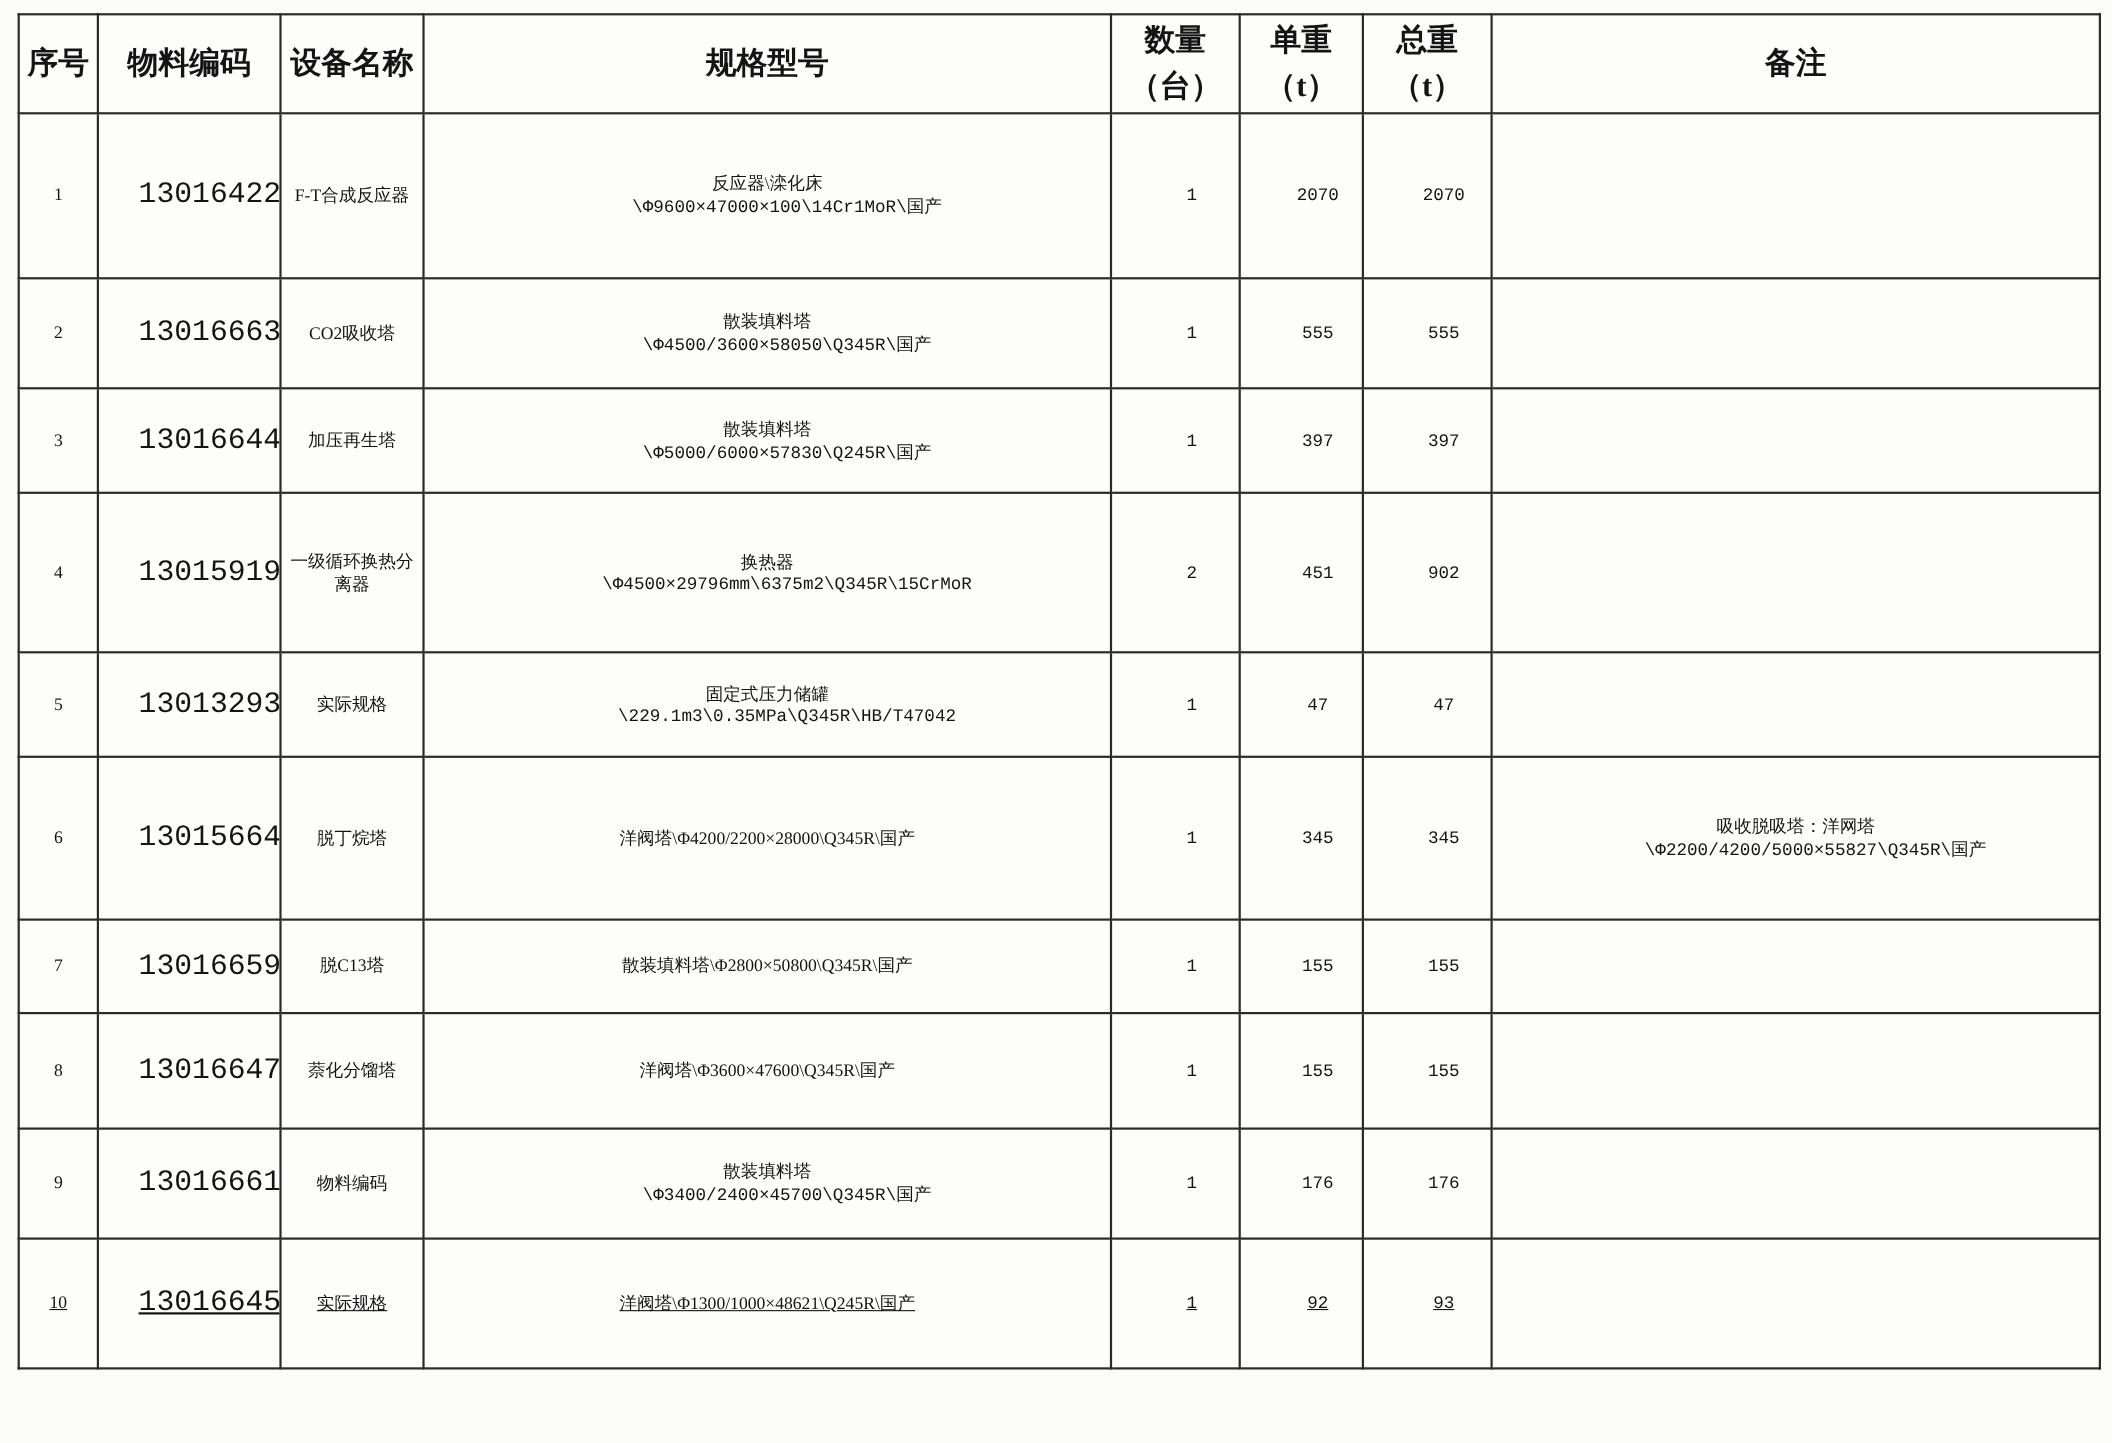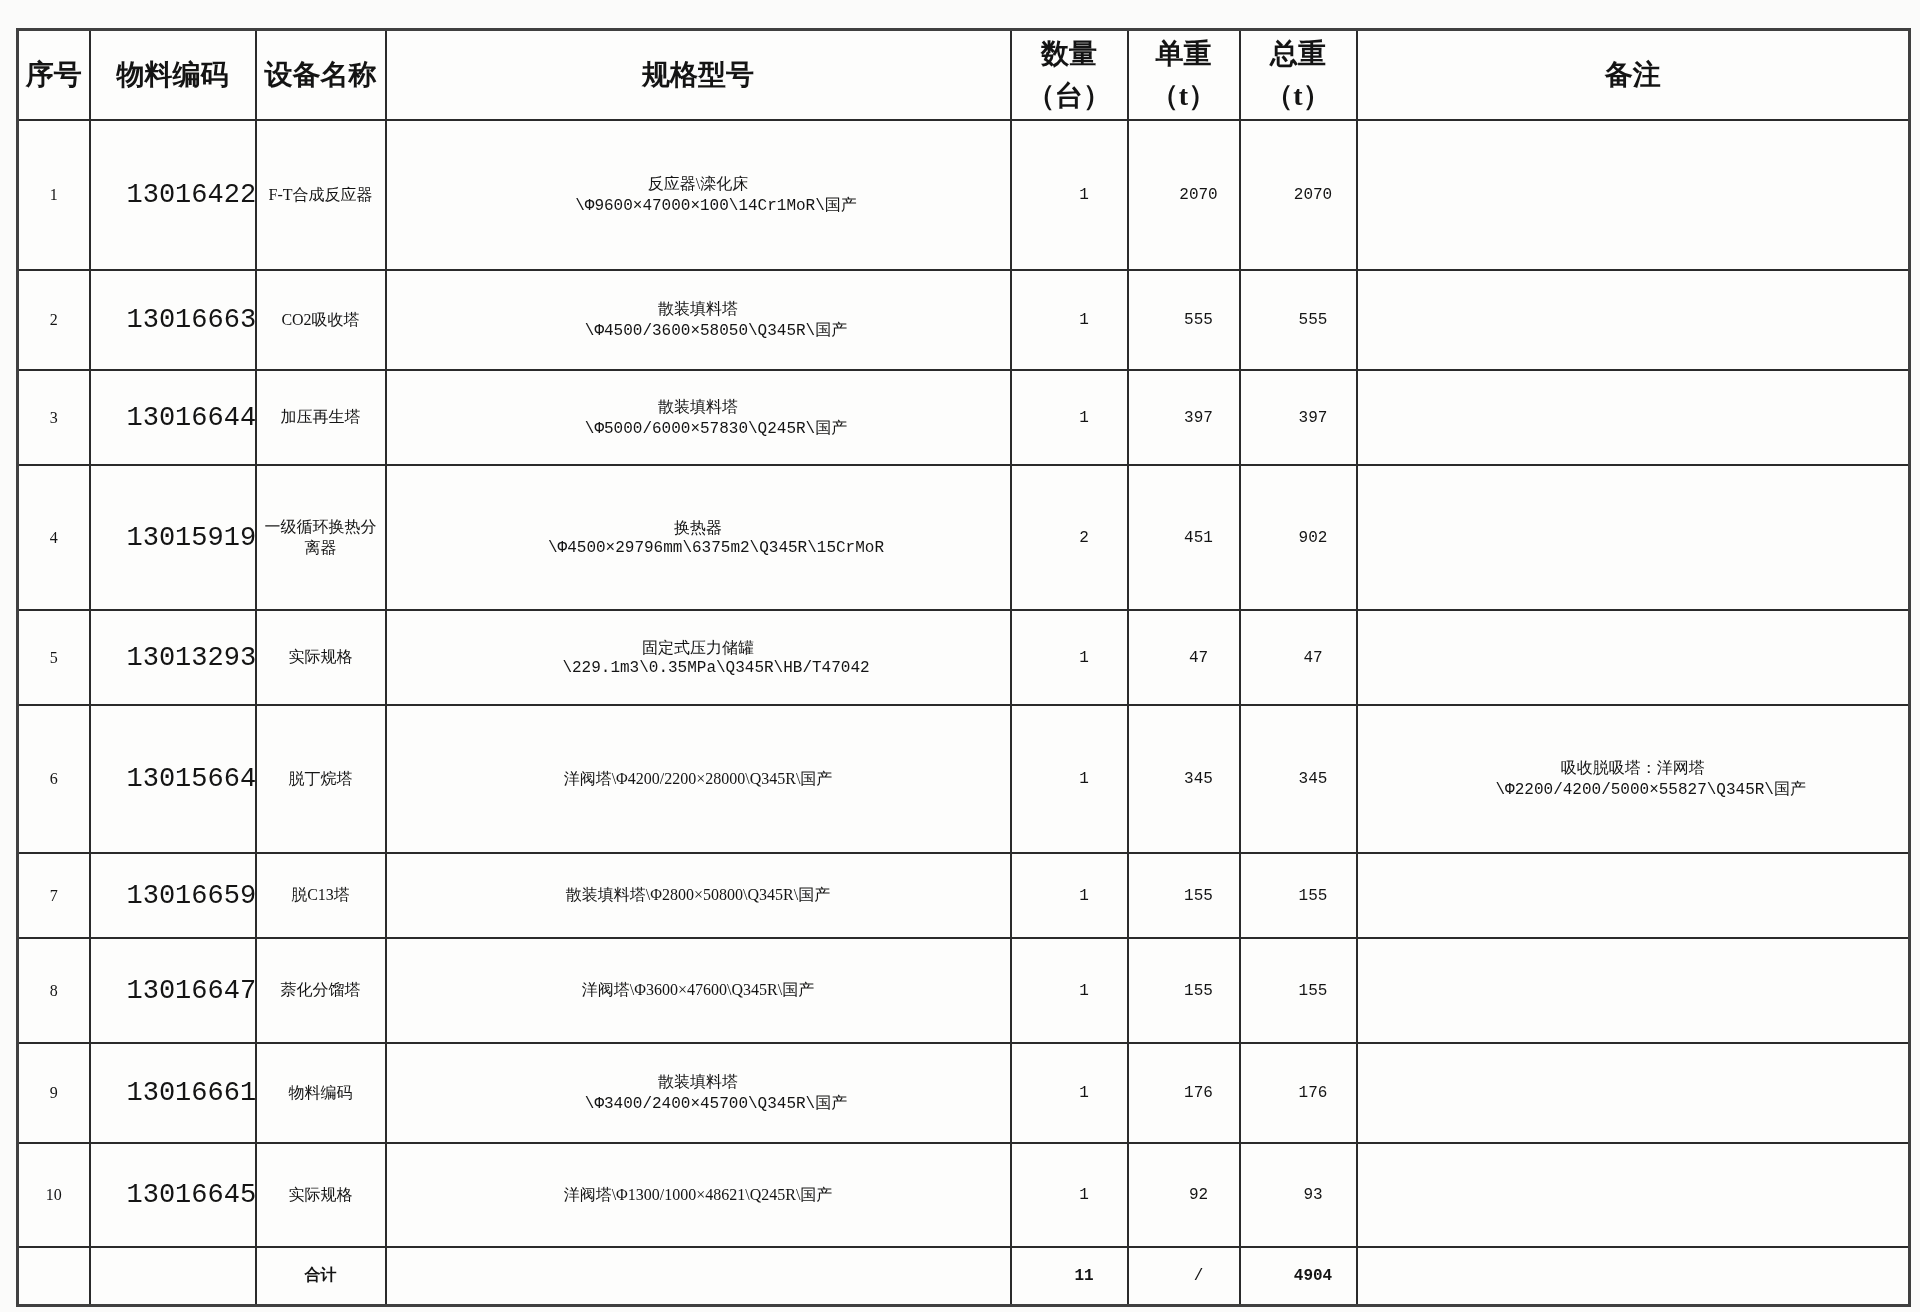--- a/index.html
+++ b/index.html
@@ -2,40 +2,40 @@
 <html><head>
 <meta charset="utf-8">
 <style>
   html,body{margin:0;padding:0;background:#fbfbfa;}
   body{width:1920px;height:1312px;overflow:hidden;
        font-family:"Liberation Serif","DejaVu Serif",serif;color:#141414;}
   .tbl-wrap{padding:12px 12px 0 16px;}
   table{border-collapse:collapse;table-layout:fixed;width:1892px;background:#fdfdfc;}
   td,th{border:2px solid #2b2b2b;vertical-align:middle;text-align:center;
         padding:2px 6px;overflow:hidden;}
-  table{border:3px solid #404040;margin-top:16px;}
+  table{border:1px solid #404040;}
   thead td{font-weight:bold;font-size:28px;line-height:1.45;}
   .c-no{width:72px;font-size:27px;}
   .c-code{width:166px;}
   .c-name{width:130px;font-size:27px;line-height:1.55;word-break:break-all;padding:2px 12px;}
   .c-spec{width:625px;font-size:26px;line-height:1.7;padding:2px 10px;}
   .c-qty{width:117px;font-size:26px;}
   .c-unit{width:112px;font-size:26px;}
   .c-total{width:117px;font-size:26px;}
   .c-remark{width:553px;font-size:26px;line-height:1.7;padding:2px 18px;}
   .mono{font-family:"Liberation Mono","DejaVu Sans Mono",monospace;padding-left:36px;}
   .hdr2 div{line-height:1.5;}
   .wb{word-break:break-all;}
   .bold{font-weight:bold;}
   
   tr.hr{height:88px;}
   tr.r1{height:150px;} tr.r2{height:100px;} tr.r3{height:95px;}
   tr.r4{height:145px;} tr.r5{height:95px;}  tr.r6{height:148px;}
   tr.r7{height:85px;}  tr.r8{height:105px;} tr.r9{height:100px;}
-  tr.r10{height:104px;} tr.rt{height:58px;}
+  tr.r10{height:118px;text-decoration:underline;} tr.rt{height:58px;}
   .code{font-size:27px;}
 </style>
 </head>
 <body>
 
 <div class="tbl-wrap">
 <table>
   <colgroup>
     <col class="c-no">
         <col class="c-code">
@@ -191,25 +191,15 @@
       <td class="mono code">13016645</td>
       <td>实际规格</td>
       <td>
         <div>洋阀塔\Φ1300/1000×48621\Q245R\国产</div>
       </td>
       <td class="mono">1</td>
       <td class="mono">92</td>
       <td class="mono">93</td>
       <td></td>
     </tr>
-    <tr class="rt">
-      <td></td>
-      <td></td>
-      <td class="bold">合计</td>
-      <td></td>
-      <td class="mono bold">11</td>
-      <td class="mono">/</td>
-      <td class="mono bold">4904</td>
-      <td></td>
-    </tr>
   </tbody>
 </table>
 </div>
 
 </body></html>

